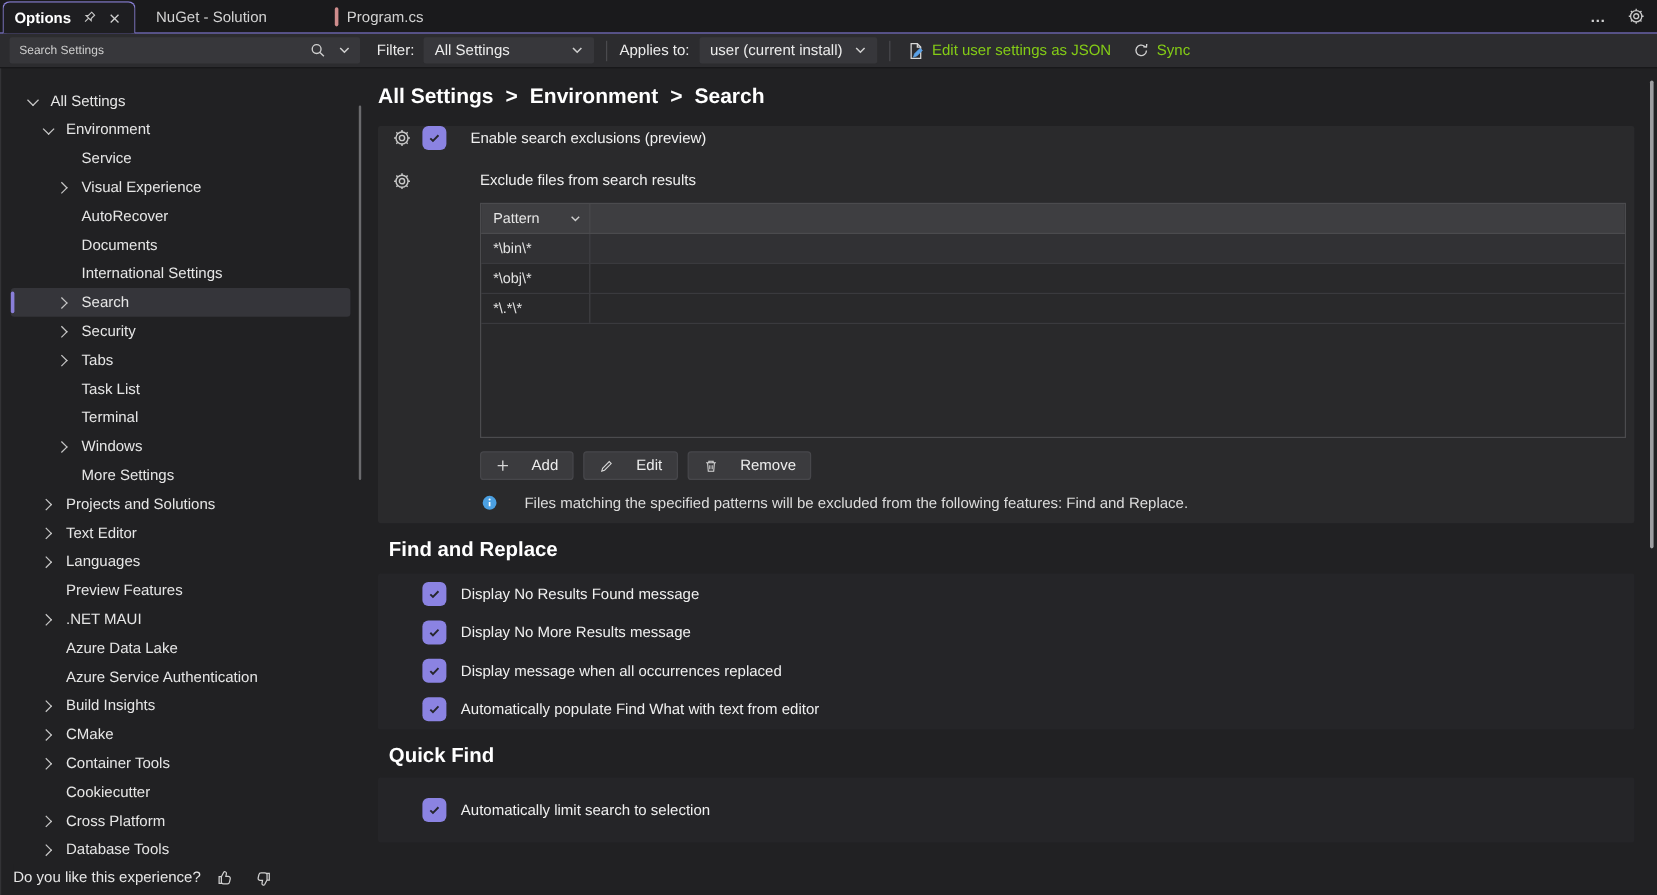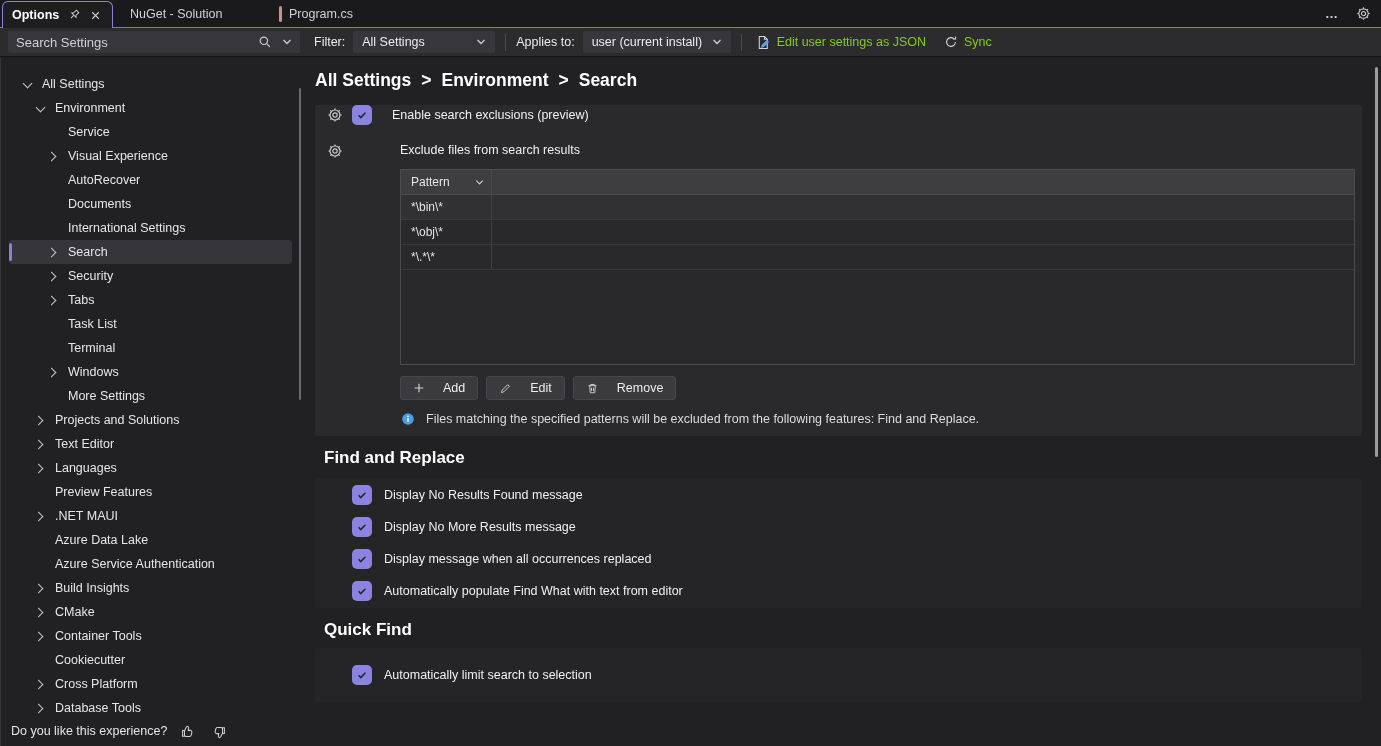--- a/index.html
+++ b/index.html
@@ -18,21 +18,21 @@
   .tab-nuget { left:130px; }
   .tab-program { left:279px; }
   .modbar { width:3px; height:16px; border-radius:2px; background:#cf8d8d; }
   .tabbar-right { position:absolute; right:10px; top:0; height:27px; display:flex; align-items:center; gap:17px; z-index:2; }
   .ellipsis { color:#cfcfcf; font-weight:700; letter-spacing:1px; font-size:13px; line-height:10px; }
   .icon { display:inline-flex; flex:none; }
 
   
   .toolbar { height:29px; background:#2c2c2f; border-bottom:1px solid #141416; display:flex; align-items:center; position:relative; }
   .searchwrap { margin-left:8px; width:292px; height:22px; background:#37373b; border-radius:2px; display:flex; align-items:center; padding-right:8px; }
-  .searchwrap input { flex:1; min-width:0; background:transparent; border:none; outline:none; color:#f0abfc; font:inherit; font-size:13px; padding:0 8px; }
+  .searchwrap input { flex:1; min-width:0; background:transparent; border:none; outline:none; color:#f0abfc; font:inherit; font-size:10px; padding:0 8px; }
   .searchwrap input::placeholder { color:#cfcfcf; opacity:1; }
   .tlabel2 { margin-left:14px; color:#ececec; }
   .ddl { height:22px; background:#37373b; border-radius:2px; display:flex; align-items:center; justify-content:space-between; padding:0 9px; color:#ececec; cursor:default; }
   .ddl1 { width:142px; margin-left:8px; }
   .ddl2 { width:148px; margin-left:8px; }
   .vsep { width:1px; height:17px; background:#4a4a4e; margin-left:10px; }
   .tbtn { display:flex; align-items:center; gap:6px; margin-left:10px; color:#84cc16; padding:2px 4px; border-radius:3px; cursor:default; }
 
   
   .bodyrow { display:flex; height:689px; position:relative; }
@@ -68,21 +68,21 @@
 
   .xtable { margin:8px 16px 0 85px; width:955px; height:196px; border:1px solid #4b4b4e; background:#29292b; font-size:12px; }
   .xhead { height:25px; background:#3e3e41; display:flex; align-items:center; border-bottom:1px solid #4b4b4e; color:#e6e6e6; }
   .xcol1 { width:91px; flex:none; padding:0 7px 0 10px; display:flex; align-items:center; justify-content:space-between; align-self:stretch; border-right:1px solid #49494d; }
   .xrow { height:25px; display:flex; align-items:center; border-bottom:1px solid #3a3a3e; color:#e2e2e2; }
   .xrow.first { background:#313134; }
   .xrow .xcol1 { border-right:1px solid #404044; justify-content:flex-start; }
 
   .btnrow { display:flex; gap:8px; margin:11px 0 0 85px; }
   .abtn { height:24px; background:#3b3b3e; border:1px solid #47474b; border-radius:3px; display:inline-flex; align-items:center; gap:18px; padding:0 12px; color:#ededed; cursor:default; }
-  .inforow { display:flex; gap:11px; margin:12px 0 0 86px; padding-bottom:10px; color:#dcdcdc; }
+  .inforow { display:flex; gap:22px; margin:12px 0 0 86px; padding-bottom:10px; color:#dcdcdc; }
   .infoic { width:14px; height:14px; flex:none; }
 
   .secthead { margin:12px 0 0 9px; font-size:17px; font-weight:700; color:#fff; height:22px; }
   .card2 { margin-top:8px; padding:1px 0; }
   .card3 { margin-top:6px; height:54px; display:flex; align-items:center; }
   .crow { height:32px; display:flex; align-items:center; padding-left:37px; }
   .crow .lab { margin-left:12px; }
 
   .main-scroll { position:absolute; right:3px; top:67px; width:3px; height:390px; background:#9d9da0; border-radius:2px; }
 

